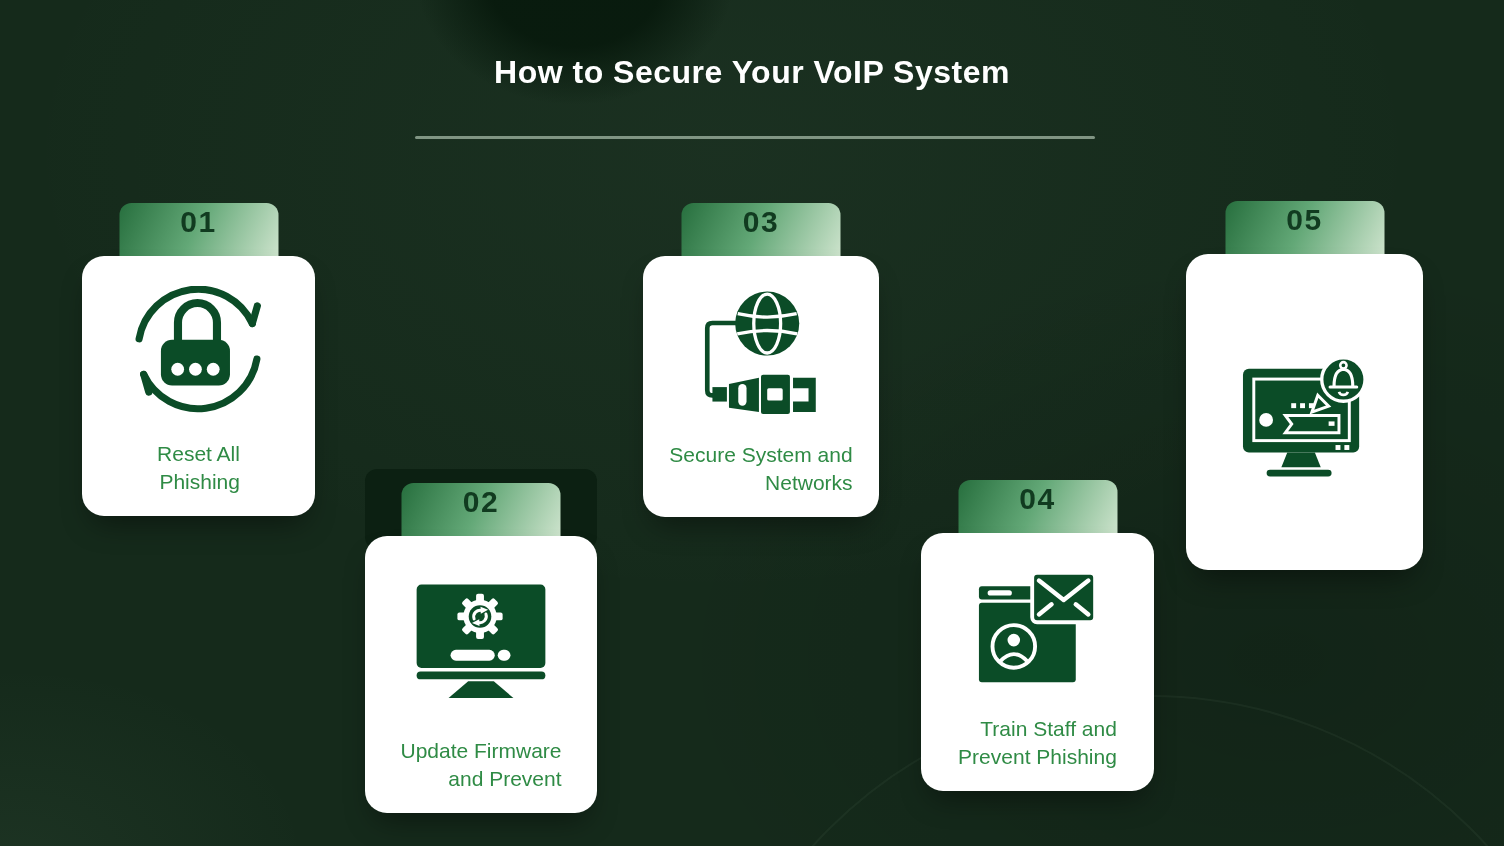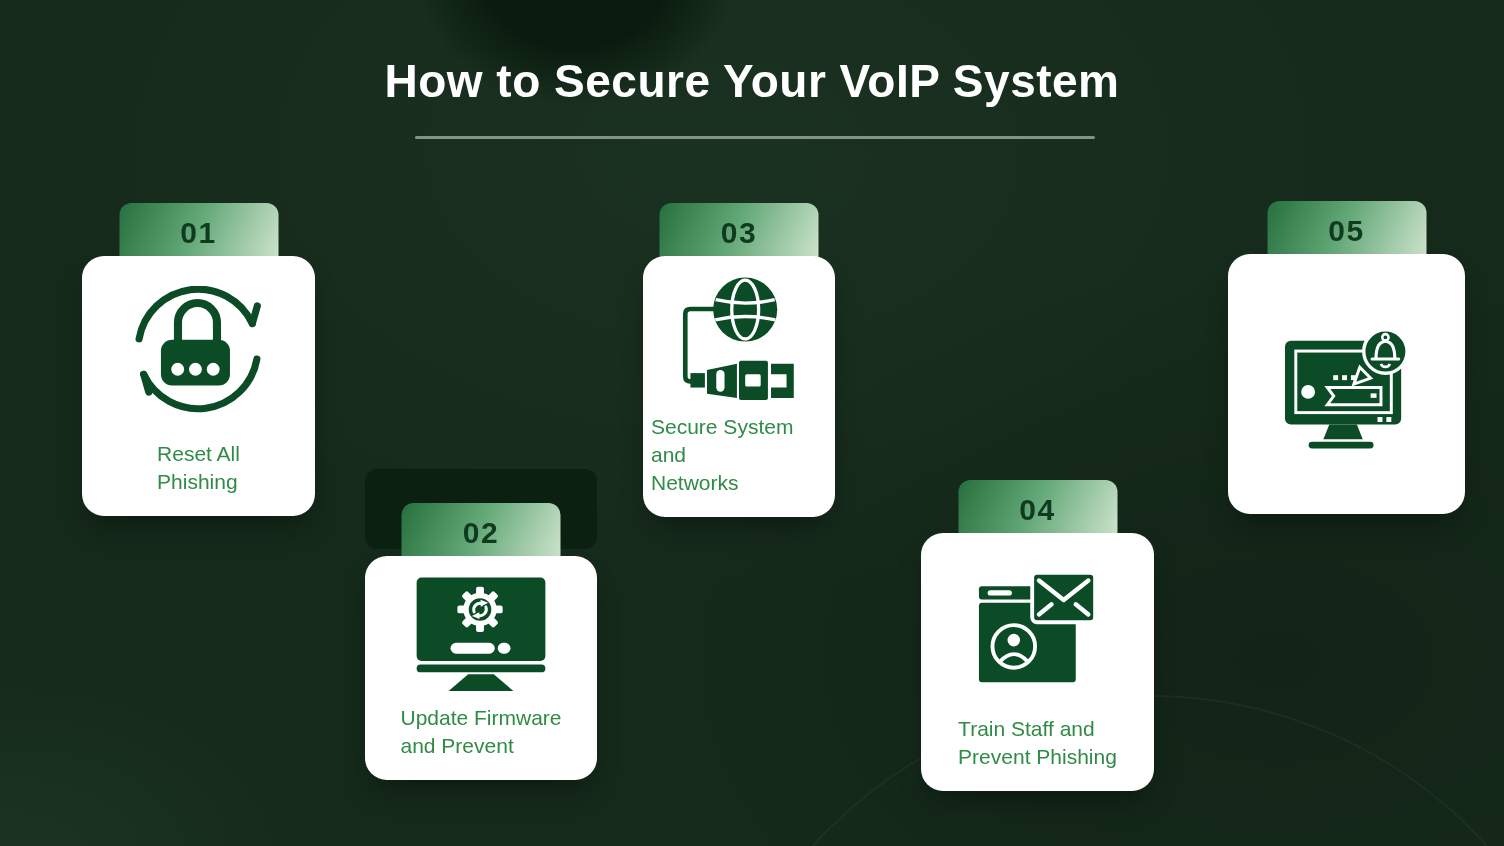--- a/index.html
+++ b/index.html
@@ -25,55 +25,55 @@
       radial-gradient(420px 280px at 1% 102%, rgba(150,200,160,0.06), rgba(150,200,160,0) 70%),
       radial-gradient(900px 600px at 85% 78%, rgba(0,0,0,0.14), rgba(0,0,0,0) 70%),
       radial-gradient(1100px 700px at 48% 18%, rgba(170,210,180,0.04), rgba(0,0,0,0) 65%);
   }
   .decor-circle{
     position:absolute;left:695px;top:695px;width:910px;height:910px;border-radius:50%;
     border:2px solid rgba(170,205,178,0.06);
   }
   .page-title{
     position:absolute;left:0;top:54px;width:100%;text-align:center;
-    color:var(--title-color);font-size:46px;font-weight:700;letter-spacing:0.5px;
+    color:var(--title-color);font-size:32px;font-weight:700;letter-spacing:0.5px;
   }
   .divider{
     position:absolute;left:415px;top:136px;width:680px;height:3px;border-radius:2px;
     background:var(--divider-color);opacity:0.85;
   }
   .tab-shadow{
     position:absolute;left:365px;top:469px;width:232px;height:80px;border-radius:12px;
     background:#0C2012;
   }
   .card-group{position:absolute}
   .pos-1{left:82px;top:256px;width:233px;height:260px}
-  .pos-2{left:365px;top:556px;width:232px;height:224px}
-  .pos-3{left:643px;top:256px;width:192px;height:261px}
+  .pos-2{left:365px;top:536px;width:232px;height:277px}
+  .pos-3{left:643px;top:256px;width:236px;height:261px}
   .pos-4{left:921px;top:533px;width:233px;height:258px}
-  .pos-5{left:1228px;top:254px;width:237px;height:260px}
+  .pos-5{left:1186px;top:254px;width:237px;height:316px}
   .tab{
     position:absolute;left:50%;transform:translateX(-50%);top:-53px;
     width:159px;height:78px;border-radius:12px;z-index:0;
     background:linear-gradient(115deg,var(--tab-gradient-start) 0%,var(--tab-gradient-mid) 45%,var(--tab-gradient-end) 100%);
     display:flex;justify-content:center;
   }
   .tab .num{
-    margin-top:13px;font-size:30px;font-weight:700;letter-spacing:1.5px;
+    margin-top:2px;font-size:30px;font-weight:700;letter-spacing:1.5px;
     color:var(--number-green);
   }
   .card{
     position:relative;z-index:1;width:100%;height:100%;
     background:var(--card-bg);border-radius:22px;
     box-shadow:0 16px 30px -10px rgba(0,0,0,0.45);
     display:flex;flex-direction:column;align-items:center;
   }
   .icon-wrap{flex:1;display:flex;align-items:center;justify-content:center;padding-top:8px}
   .label{
-    margin:0 8px 20px;text-align:left;font-size:21px;line-height:28px;
+    margin:0 8px 20px;text-align:right;font-size:21px;line-height:28px;
     font-weight:500;color:var(--label-green);
   }
   .label span{display:block}
   
   .f-g{fill:var(--icon-green)}
   .f-w{fill:#FFFFFF}
   .f-n{fill:none}
   .s-g{stroke:var(--icon-green)}
   .s-w{stroke:#FFFFFF}
 </style>

